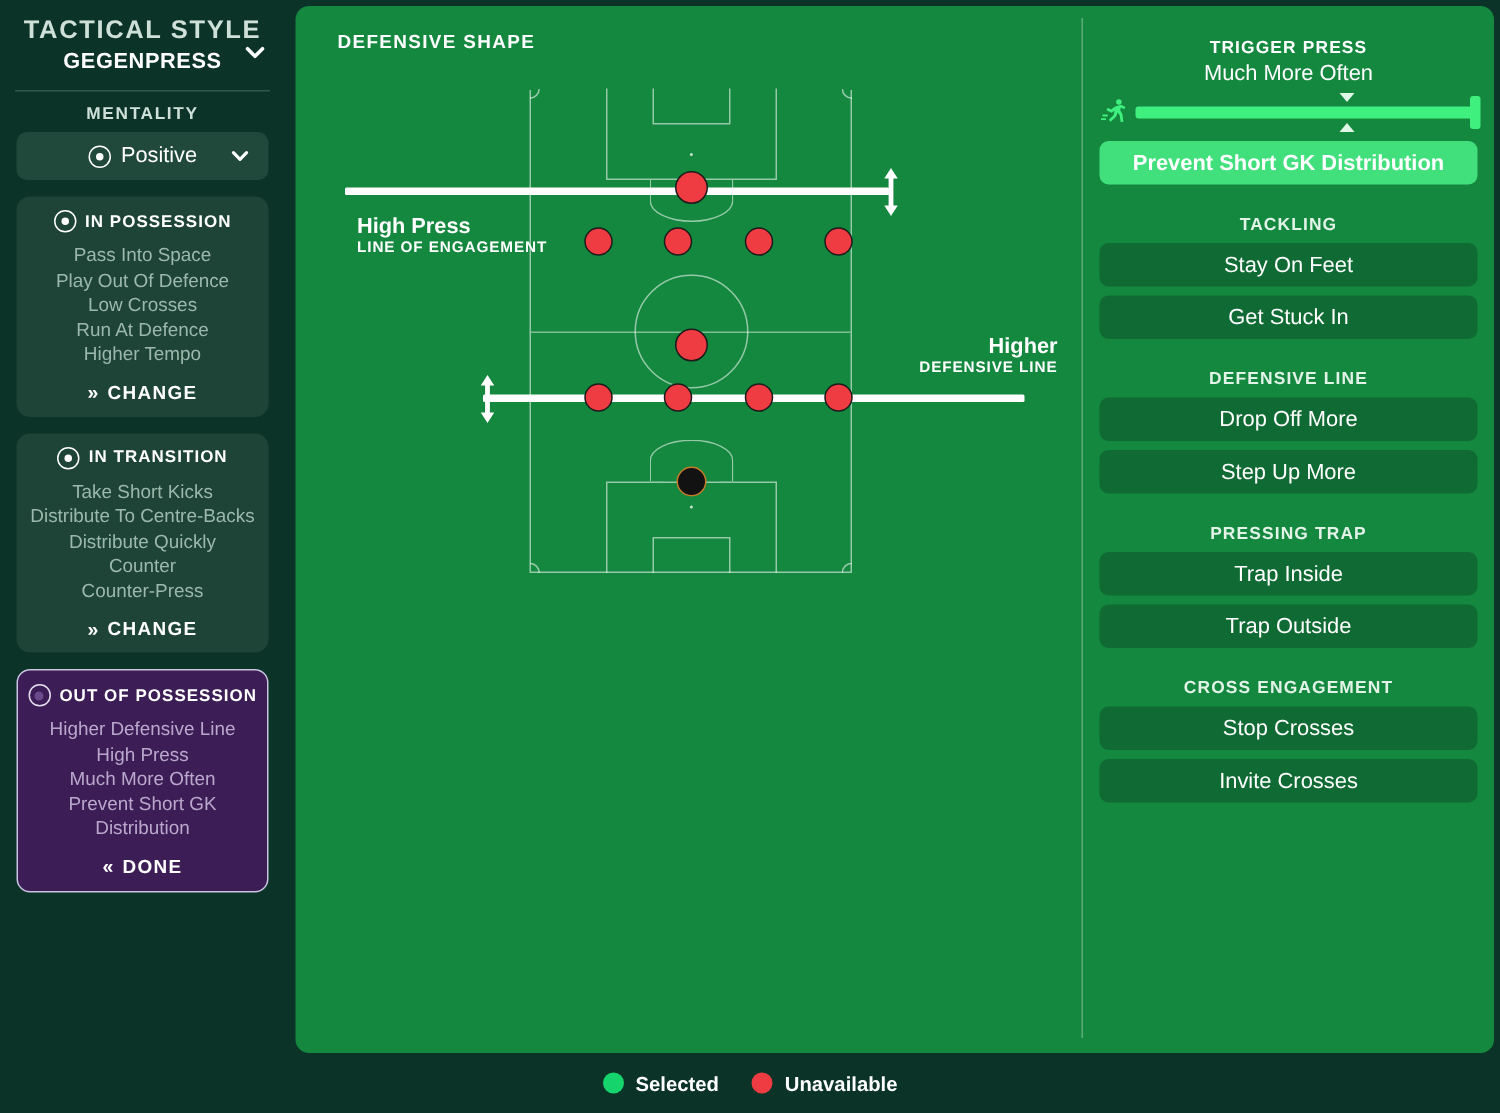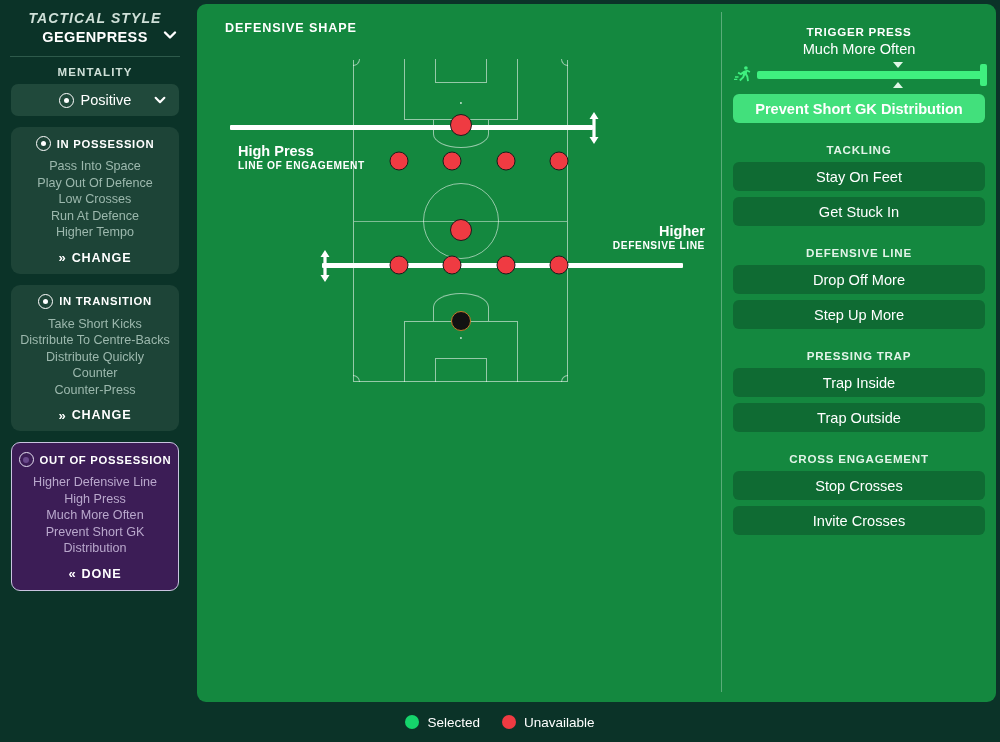--- a/index.html
+++ b/index.html
@@ -9,22 +9,22 @@
     font-family: "Liberation Sans", sans-serif;
     overflow: hidden;
   }
   #app { position: relative; width: 1000px; height: 742px; background: #0b3328; }
 
   
   .sidebar { position: absolute; left: 0; top: 0; width: 190px; height: 742px; }
 
   .tac-style-wrap { padding: 6px 8px 0 8px; position: relative; }
   .tac-label {
-    text-align: center; color: #cfe0d8; font-size: 14px;
-    letter-spacing: 1.1px; font-weight: 700; padding-top: 4px; font-style: italic;
+    text-align: center; color: #cfe0d8; font-size: 17px;
+    letter-spacing: 1.1px; font-weight: 700; padding-top: 4px;
   }
   .tac-value {
     text-align: center; color: #ffffff; font-size: 14.5px;
     font-weight: 700; letter-spacing: .4px; line-height: 19px; padding-top: 2px;
   }
   .tac-chev {
     position: absolute; right: 12px; top: 27px;
     width: 16px; height: 16px; color: #ffffff;
   }
   .hrule { height: 1px; background: #2e5a4b; margin: 9px 10px 0 10px; }
@@ -195,21 +195,21 @@
     margin: 6px 11px 0 11px; height: 29px; border-radius: 6px;
     background: #0f6b33; color: #ffffff; font-size: 14.6px;
     display: flex; align-items: center; justify-content: center;
   }
   .obtn.active { background: #42e07c; color: #ffffff; font-weight: 600; }
   .spacer-20 { height: 20px; }
 
   
   .legend {
     position: absolute; left: 0; bottom: 0; width: 1000px; height: 40px;
-    display: flex; align-items: center; justify-content: center; gap: 22px;
+    display: flex; align-items: center; justify-content: center; gap: 22px; font-weight: bold;
   }
   .leg-item { display: flex; align-items: center; gap: 8px; }
   .leg-dot { width: 14px; height: 14px; border-radius: 50%; }
   .leg-text { color: #ffffff; font-size: 13.5px; }
 </style>
 </head>
 <body>
 
 <div id="app">
 

